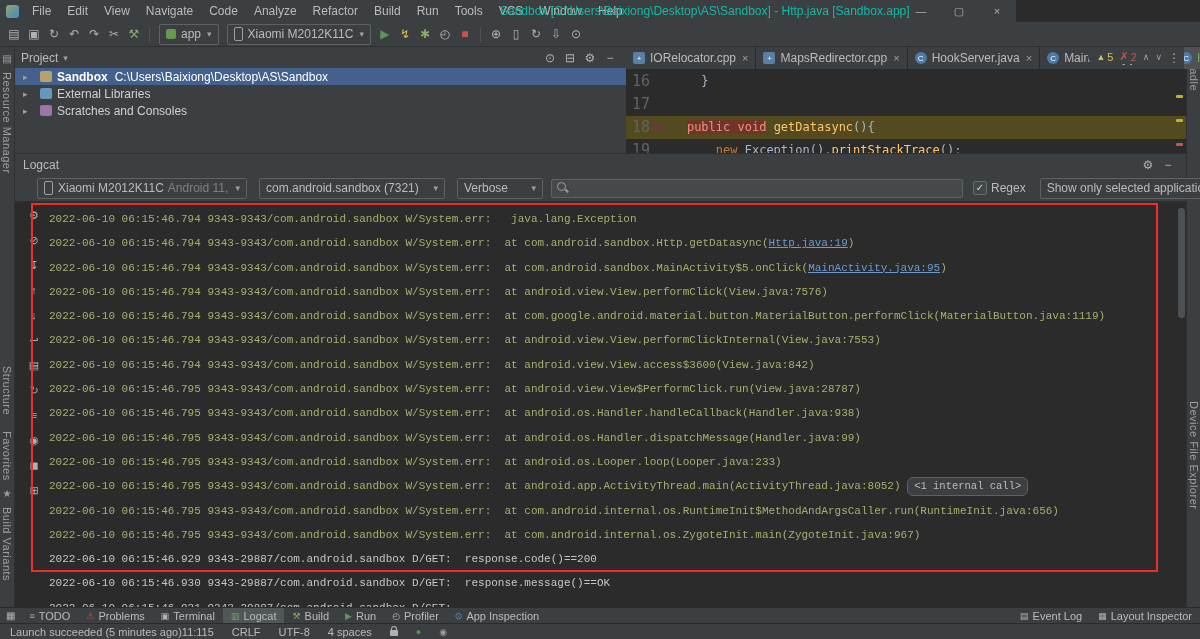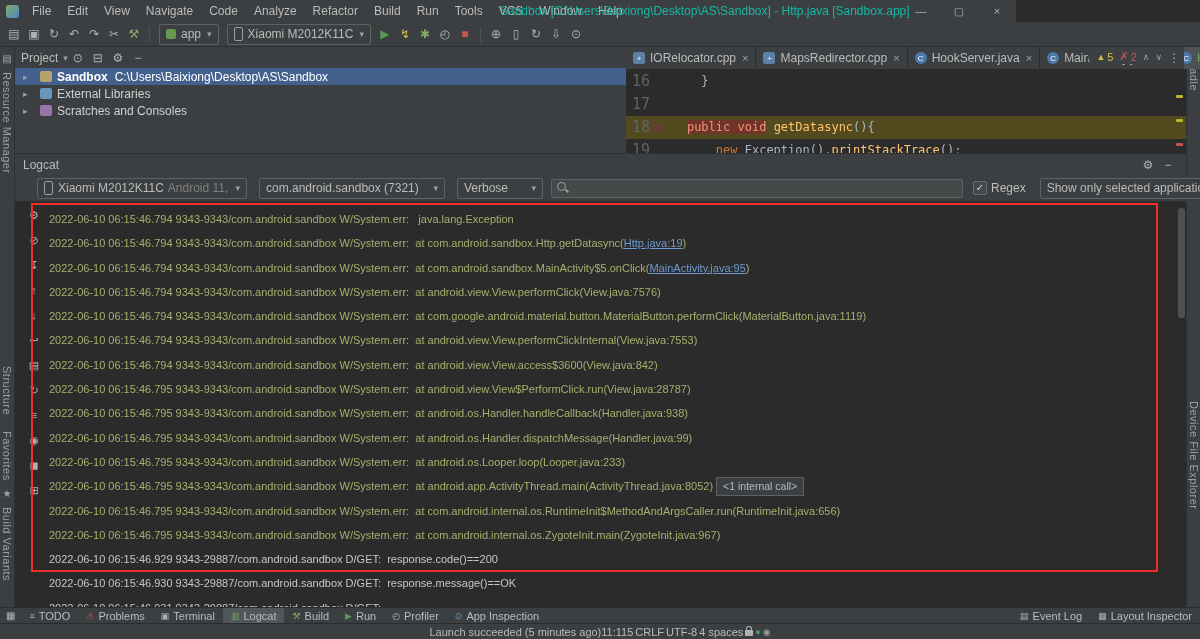--- a/index.html
+++ b/index.html
@@ -43,21 +43,21 @@
   #right-strip{position:absolute;left:1186px;top:47px;width:14px;height:560px;background:#3C3F41;
                border-left:1px solid #2E3133;box-sizing:border-box;display:flex;
                flex-direction:column;align-items:center;padding-top:3px}
   .strip-label{writing-mode:vertical-rl;font-size:11px;color:#9DA0A3;margin:5px 0;
                letter-spacing:.5px;white-space:nowrap}
   .strip-icon{font-size:10px;color:#9DA0A3;margin:3px 0}
   .strip-spacer{display:block;flex:none}
 
   
   #project{position:absolute;left:15px;top:47px;width:611px;height:106px;background:#3C3F41}
-  .pp-head{height:21px;display:flex;align-items:center;justify-content:flex-start;padding:0 6px}
+  .pp-head{height:21px;display:flex;align-items:center;justify-content:space-between;padding:0 6px}
   .pp-title{color:#BBBBBB;display:flex;align-items:center;gap:5px}
   .pp-title .arr{font-size:9px;color:#9DA0A3}
   .pp-icons{display:flex}
   .trow{height:17px;display:flex;align-items:center;padding-left:8px;white-space:nowrap}
   .trow.sel{background:#44618D}
   .chev{width:12px;color:#9DA0A3;font-size:9px}
   .tico{width:12px;height:11px;border-radius:2px;margin:0 5px;flex:none}
   .tlabel{color:#D0D0D0}
   .trow.sel .tlabel{color:#FFFFFF;font-weight:bold}
   .tpath{color:#87939F;margin-left:7px}
@@ -113,47 +113,47 @@
                border:1.5px solid #9DA0A3;border-radius:50%}
   .mag::after{content:"";position:absolute;left:8px;top:8px;width:4px;height:1.5px;
               background:#9DA0A3;transform:rotate(45deg)}
   .cb{display:flex;align-items:center;gap:4px;margin:0 6px;color:#BBBBBB}
   .cbox{width:12px;height:12px;background:#43494A;border:1px solid #6B6B6B;border-radius:2px;
         color:#D8D8D8;font-size:10px;line-height:12px;text-align:center;flex:none}
   .lc-body{position:absolute;left:0;top:48px;right:0;bottom:0;overflow:hidden}
   .lc-strip{position:absolute;left:6px;top:5px;width:26px;display:flex;flex-direction:column;
             align-items:center;gap:9px}
   .lc-lines{position:absolute;left:34px;top:5px;right:10px;bottom:0;overflow:hidden;
-            font-family:Liberation Sans, sans-serif;font-size:11px;line-height:24.3px;
+            font-family:Liberation Mono, monospace;font-size:11px;line-height:24.3px;
             white-space:pre}
   .lrow.warn{color:var(--warn-log,#A9AE6E)}
   .lrow.debug{color:var(--debug-log,#C6C6C6)}
   .lnk{color:var(--link,#6E9BCF);text-decoration:underline}
-  .badge{display:inline-block;background:#3C3F41;border:1px solid #5E6262;border-radius:0;
+  .badge{display:inline-block;background:#3C3F41;border:1px solid #5E6262;border-radius:6px;
          padding:0 6px;line-height:17px;color:#BBBBBB;font-size:10.5px}
   .annotation{position:absolute;left:16px;top:1px;width:1127px;height:369px;
               border:2px solid var(--annotation,#F02D2D);box-sizing:border-box;
               pointer-events:none;z-index:4}
   .lc-scroll{position:absolute;right:1px;top:6px;width:7px;height:110px;background:#4D5154;
              border-radius:3px}
 
   
   #bottombar{position:absolute;left:0;top:607px;width:1200px;height:16px;background:#3C3F41;
              border-top:1px solid #2A2D2F;display:flex;align-items:center;
              justify-content:space-between;font-size:11px;box-sizing:border-box;z-index:5}
   #bb-left,#bb-right{display:flex;align-items:center;height:100%}
   .twb{display:flex;align-items:center;gap:4px;padding:0 8px;height:100%;color:#BBBBBB;
        white-space:nowrap}
   .twb.active{background:#515658}
   .twico{font-size:9px;color:#AFB1B3}
   .switcher{padding:0 6px;font-size:10px;color:#AFB1B3}
   #statusbar{position:absolute;left:0;top:623px;width:1200px;height:16px;background:#3C3F41;
              border-top:1px solid #2A2D2F;display:flex;align-items:center;
-             justify-content:center;padding:0 10px;font-size:11px;box-sizing:border-box;z-index:5}
-  #sb-right{display:flex;align-items:center;gap:2px}
+             justify-content:flex-start;padding:0 10px;font-size:11px;box-sizing:border-box;z-index:5}
+  #sb-right{display:flex;align-items:center;gap:18px}
   .sb-item{color:#BBBBBB;white-space:nowrap}
   .lock{width:8px;height:6px;background:#AFB1B3;border-radius:1px;position:relative;margin-top:3px}
   .lock::before{content:"";position:absolute;left:1px;top:-4px;width:4px;height:4px;
                 border:1.5px solid #AFB1B3;border-bottom:none;border-radius:3px 3px 0 0}
   .sb-dot{font-size:9px}
 </style>
 </head>
 <body>
 
 <div id="app">

